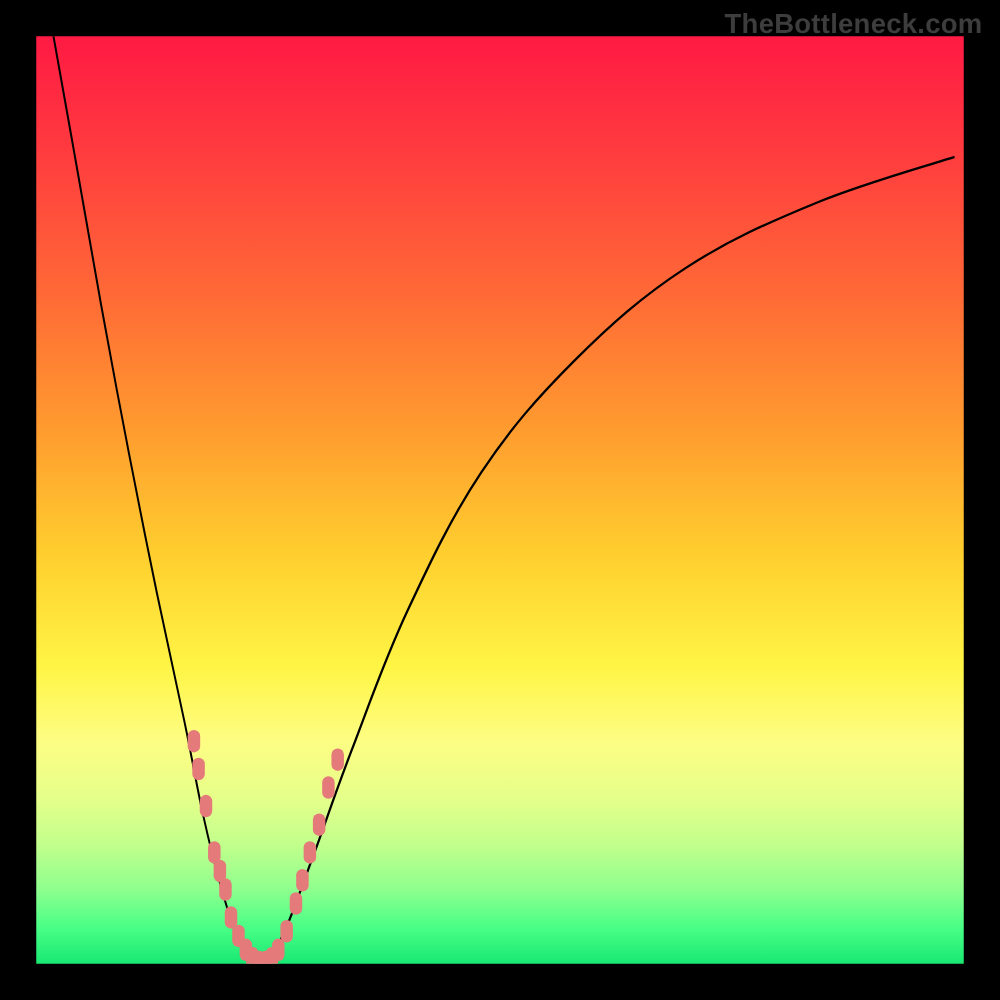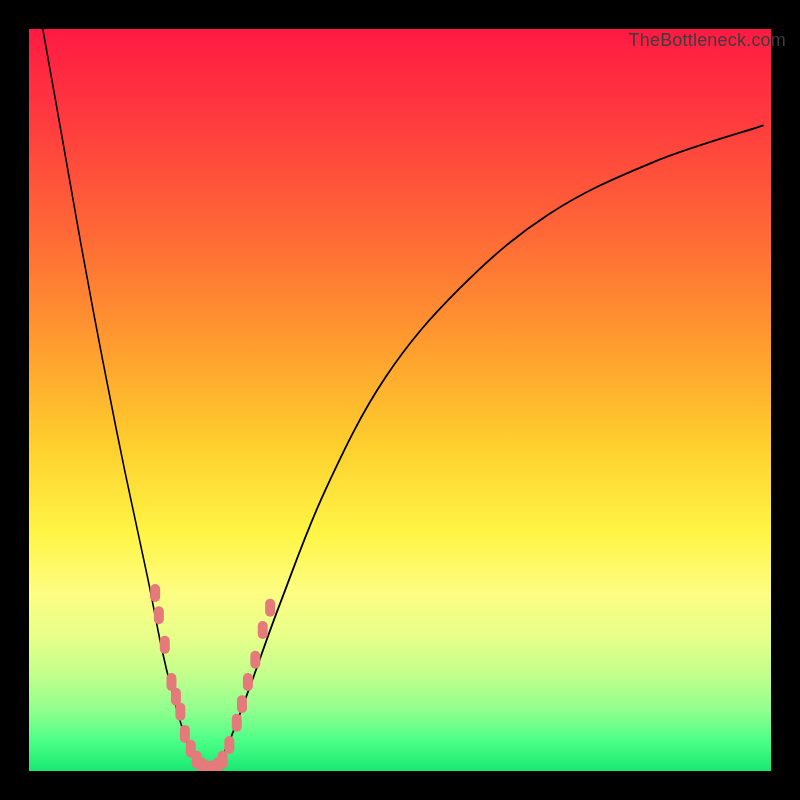--- a/index.html
+++ b/index.html
@@ -39,25 +39,24 @@
       #8eff8e 92%,
       #4bff86 96%,
       #18e873 100%
     );
   }
   .watermark {
     position: absolute;
     top: 6px;
     right: 14px;
     color: #3d3d3d;
-    font-size: 18px;
-    font-weight: 400;
+    font-size: 22px;
+    font-weight: 700;
     letter-spacing: 0.2px;
     user-select: none;
-    margin-top: 24px;
   }
   svg.curves {
     position: absolute;
     left: 0;
     top: 0;
     width: 742px;
     height: 742px;
   }
   .curve {
     fill: none;

